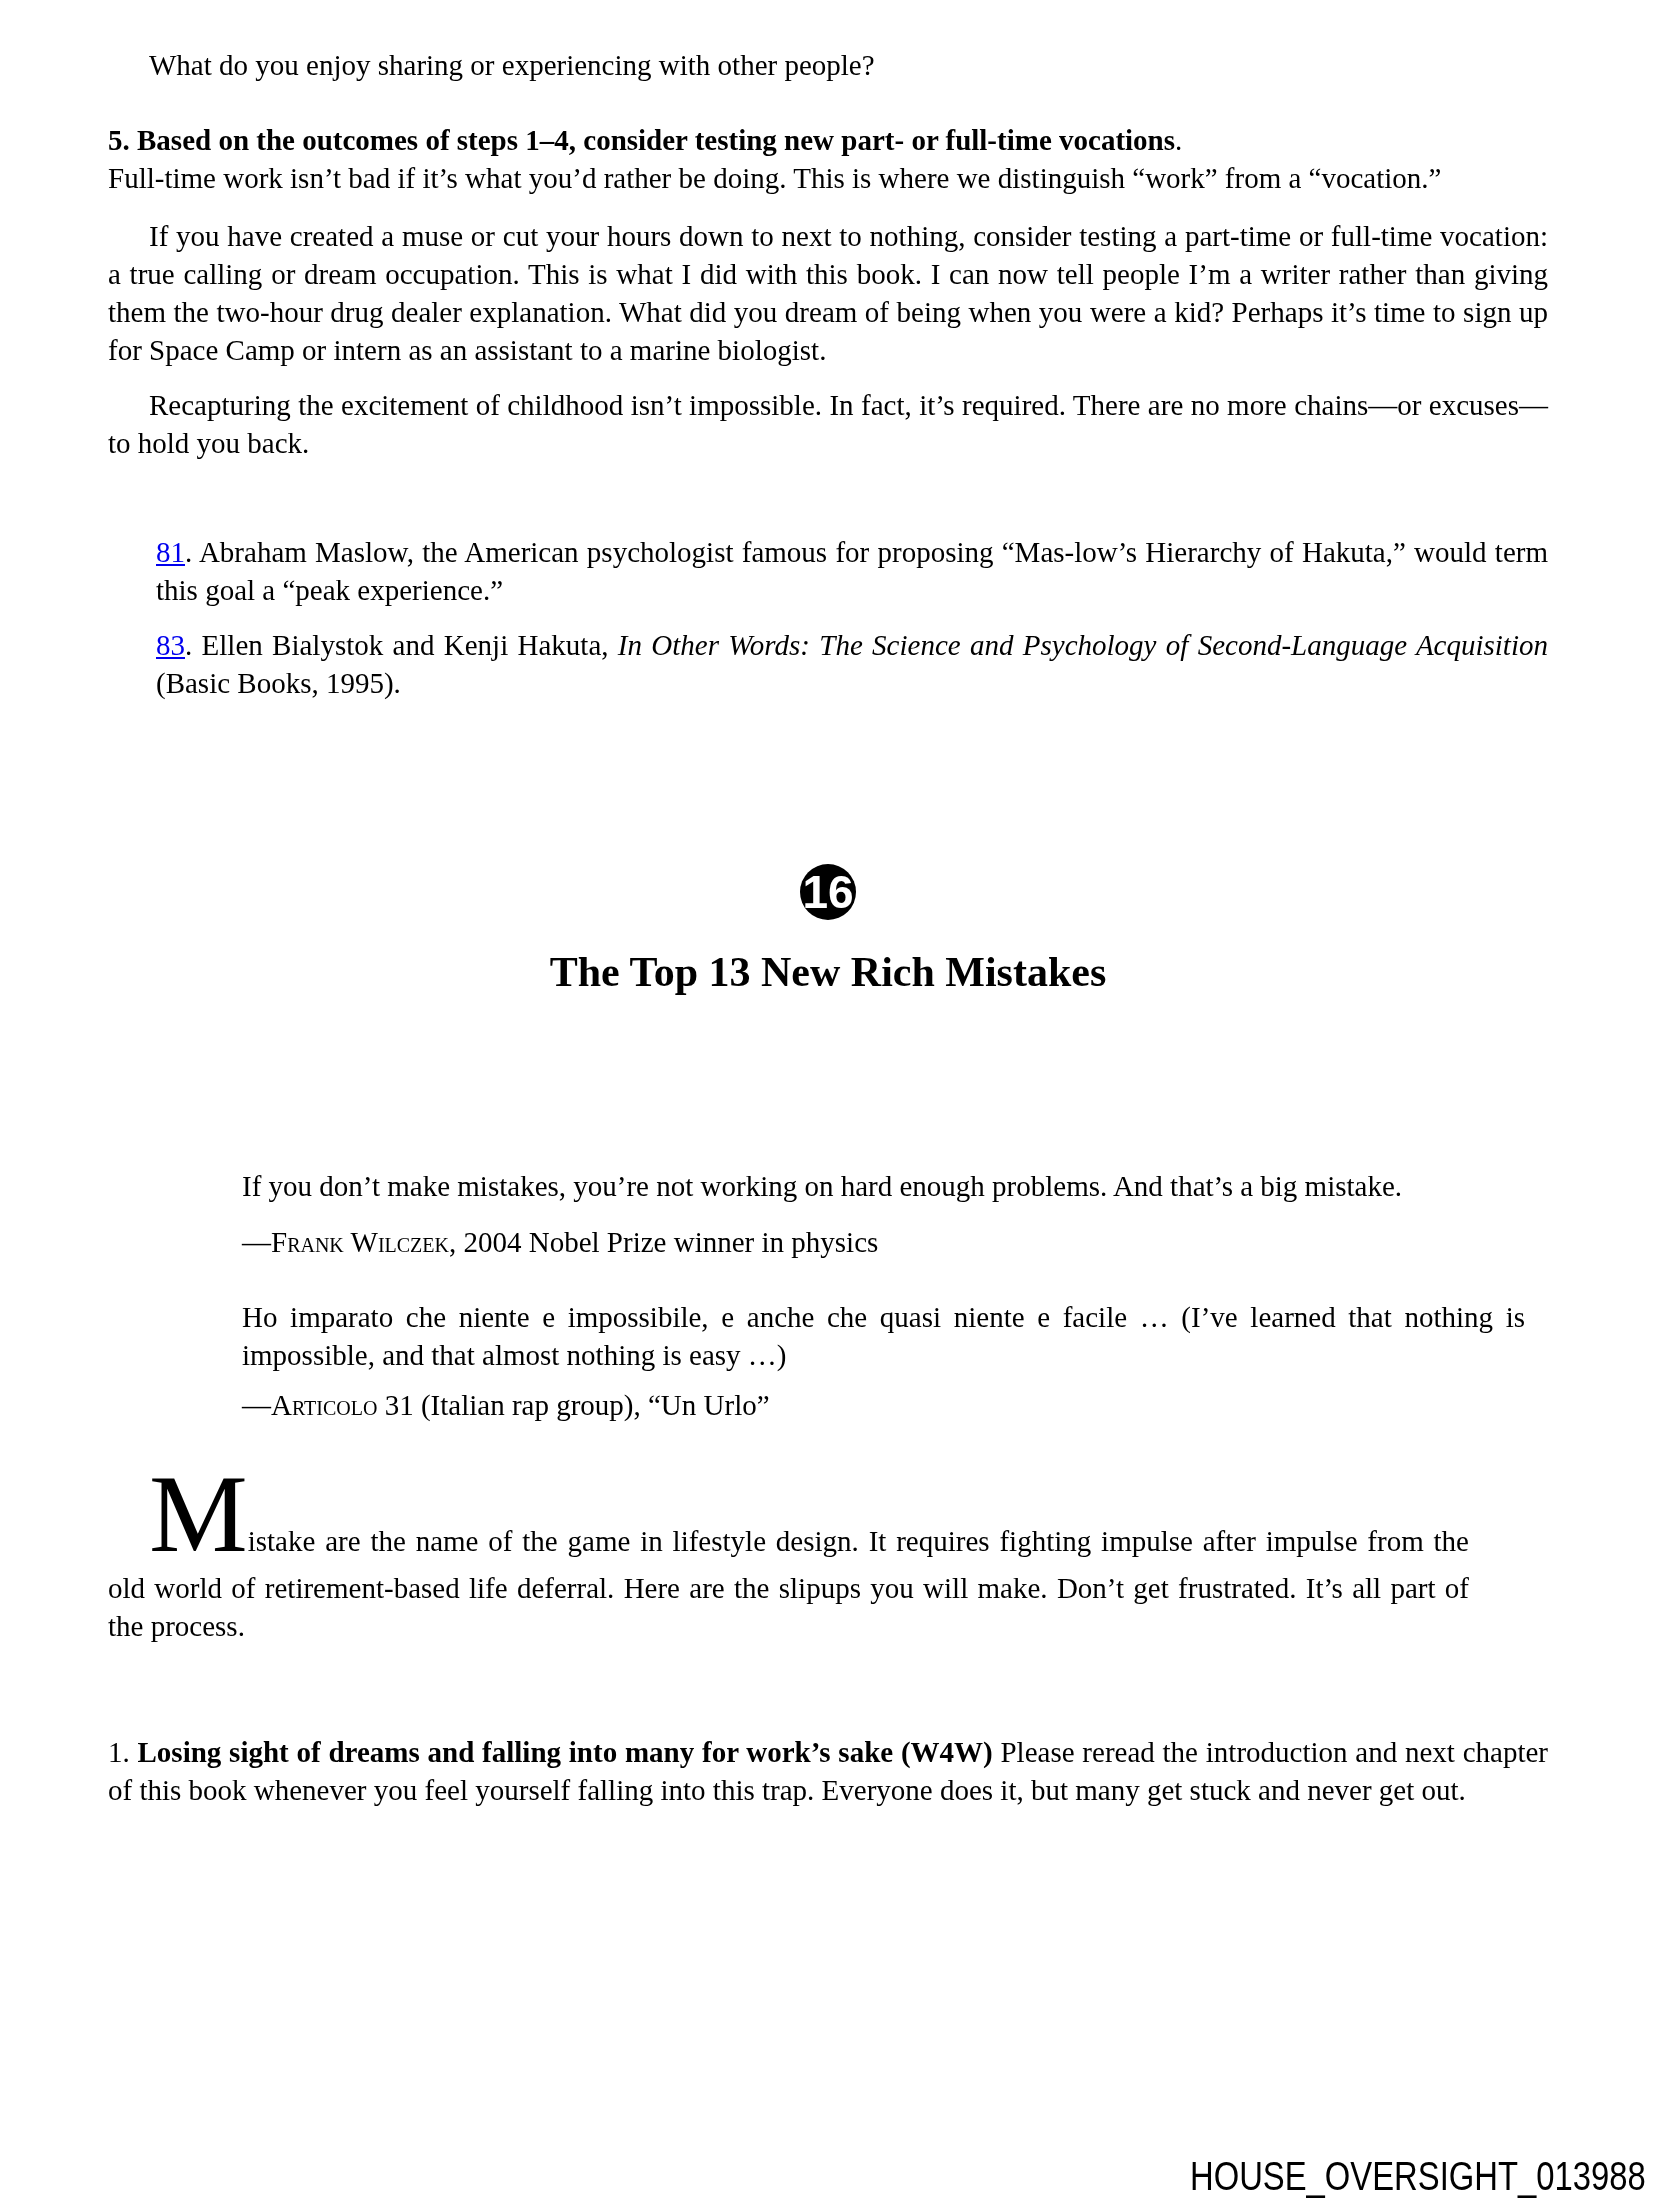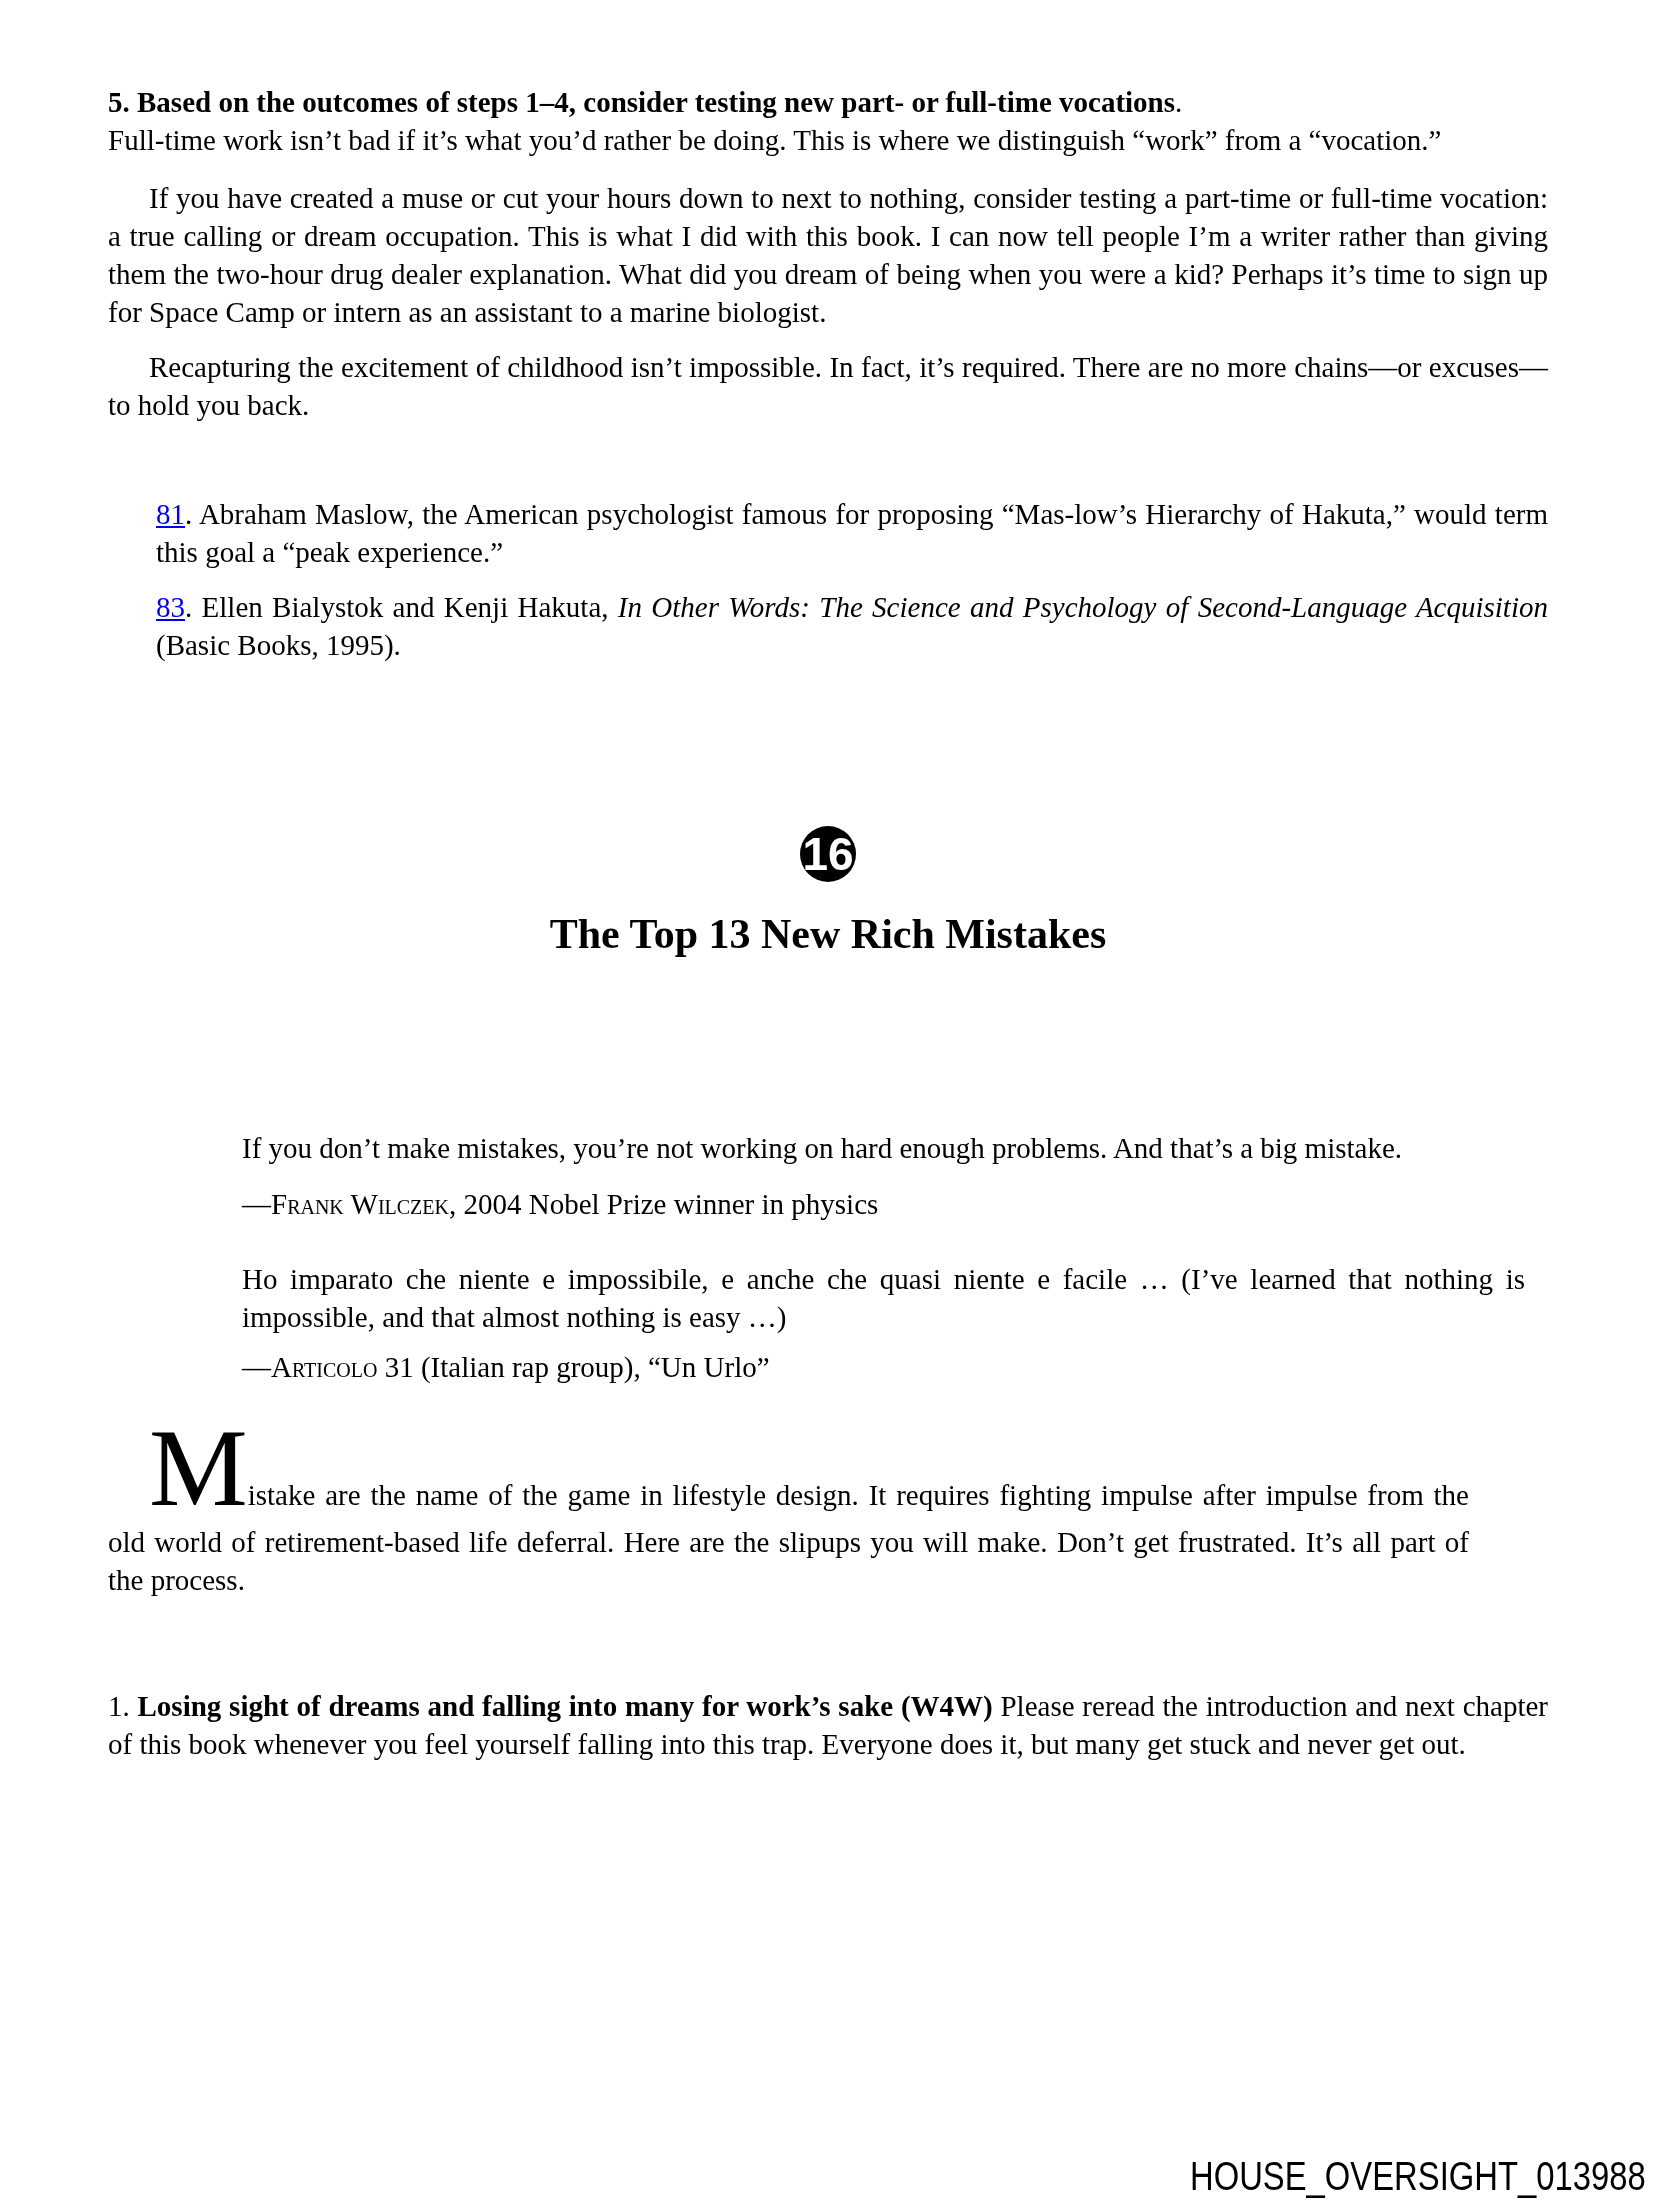--- a/index.html
+++ b/index.html
@@ -59,21 +59,21 @@
     font-weight: bold;
     font-size: 42px;
     line-height: 52px;
   }
 
   .epigraphs { margin: 169px 23px 0 134px; width: 1283px; }
   .epi-attr { margin-top: 18.3px; text-align: left; }
   .epi-quote-2 { margin-top: 37px; }
   .epi-attr-2 { margin-top: 11.8px; }
 
-  .dropcap-para { margin-top: 26px; margin-right: 79px; }
+  .dropcap-para { margin-top: 34px; margin-right: 79px; }
   .mistake-item { margin-top: 88px; }
 
   
   .b { font-weight: bold; }
   .i { font-style: italic; }
   .sc { font-variant: small-caps; }
   .fn-link {
     color: var(--link, #0000EE);
     text-decoration: underline;
     cursor: pointer;
@@ -94,20 +94,21 @@
     transform: scaleX(0.8);
     transform-origin: 100% 50%;
     color: var(--text, #000);
   }
 </style>
 </head>
 <body style="background: rgb(255, 255, 255);">
 
 <div class="page">
 
+  <p class="body-text indent"><span>What do you enjoy sharing or experiencing with other people?</span></p>
 
   <p class="body-text step-heading"><span class="b">5. Based on the outcomes of steps 1–4, consider testing new part- or full-time vocations</span><span>.</span></p>
 
   <p class="body-text"><span>Full-time work isn’t bad if it’s what you’d rather be doing. This is where we distinguish “work” from a “vocation.”</span></p>
 
   <p class="body-text indent para-muse"><span>If you have created a muse or cut your hours down to next to nothing, consider testing a part-time or full-time vocation: a true calling or dream occupation. This is what I did with this book. I can now tell people I’m a writer rather than giving them the two-hour drug dealer explanation. What did you dream of being when you were a kid? Perhaps it’s time to sign up for Space Camp or intern as an assistant to a marine biologist.</span></p>
 
   <p class="body-text indent para-recapture"><span>Recapturing the excitement of childhood isn’t impossible. In fact, it’s required. There are no more chains—or excuses—to hold you back.</span></p>
 
   <div class="footnotes">

